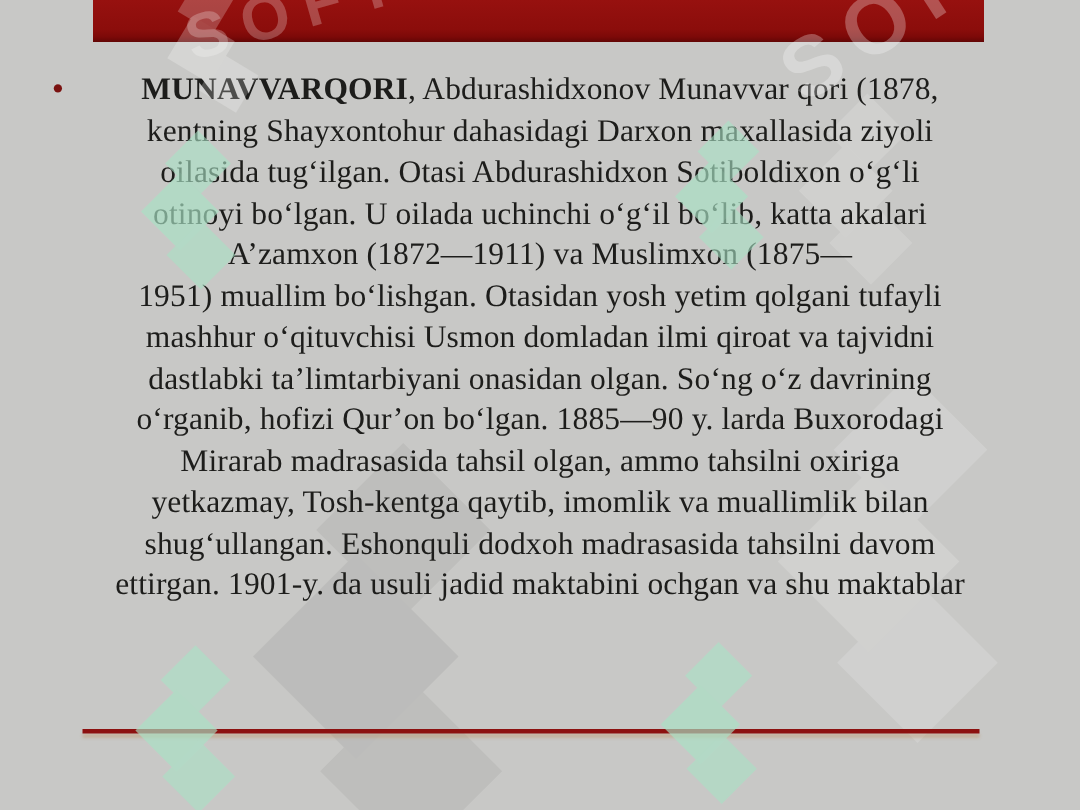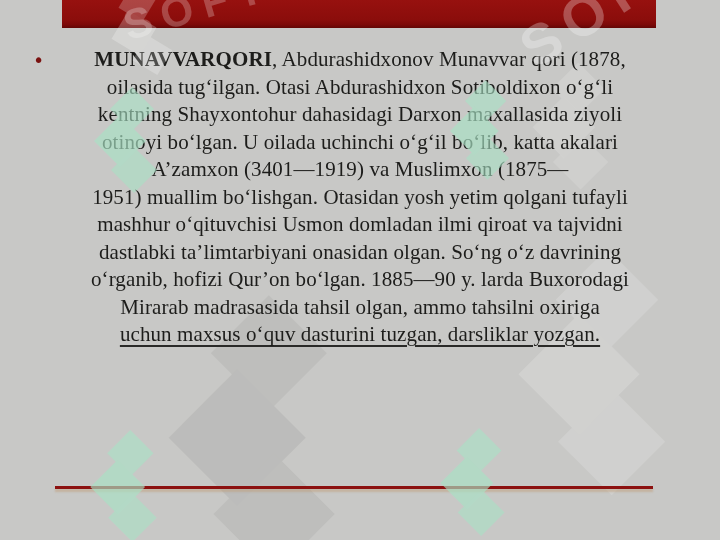--- a/index.html
+++ b/index.html
@@ -87,30 +87,32 @@
         <use href="#wm-glyph"></use>
       </svg>
   </div>
 
   <div class="top-bar"></div>
 
   <span class="bullet">•</span>
 
   <div class="text-block">
     <p class="line"><span class="title">MUNAVVARQORI</span><span>, Abdurashidxonov Munavvar qori (1878,</span></p>
+    <p class="line">kentning Shayxontohur dahasidagi Darxon maxallasida ziyoli</p>
     <p class="line">oilasida tug‘ilgan. Otasi Abdurashidxon Sotiboldixon o‘g‘li</p>
-    <p class="line">kentning Shayxontohur dahasidagi Darxon maxallasida ziyoli</p>
     <p class="line">otinoyi bo‘lgan. U oilada uchinchi o‘g‘il bo‘lib, katta akalari</p>
-    <p class="line">A’zamxon (3401—1919) va Muslimxon (1875—</p>
+    <p class="line">A’zamxon (1872—1911) va Muslimxon (1875—</p>
     <p class="line">1951) muallim bo‘lishgan. Otasidan yosh yetim qolgani tufayli</p>
     <p class="line">mashhur o‘qituvchisi Usmon domladan ilmi qiroat va tajvidni</p>
     <p class="line">dastlabki ta’limtarbiyani onasidan olgan. So‘ng o‘z davrining</p>
     <p class="line">o‘rganib, hofizi Qur’on bo‘lgan. 1885—90 y. larda Buxorodagi</p>
     <p class="line">Mirarab madrasasida tahsil olgan, ammo tahsilni oxiriga</p>
-    <p class="line line-last">uchun maxsus o‘quv dasturini tuzgan, darsliklar yozgan.</p>
+    <p class="line">yetkazmay, Tosh-kentga qaytib, imomlik va muallimlik bilan</p>
+    <p class="line">shug‘ullangan. Eshonquli dodxoh madrasasida tahsilni davom</p>
+    <p class="line">ettirgan. 1901-y. da usuli jadid maktabini ochgan va shu maktablar</p>
   </div>
 
   <div class="red-rule"></div>
 
   <div class="wm-layer-front">
     <svg class="wm wm-teal" style="left:94px;top:85px" width="64" height="110">
         <use href="#wm-glyph"></use>
       </svg>
     <svg class="wm wm-teal" style="left:450px;top:78px" width="60" height="104">
         <use href="#wm-glyph"></use>

